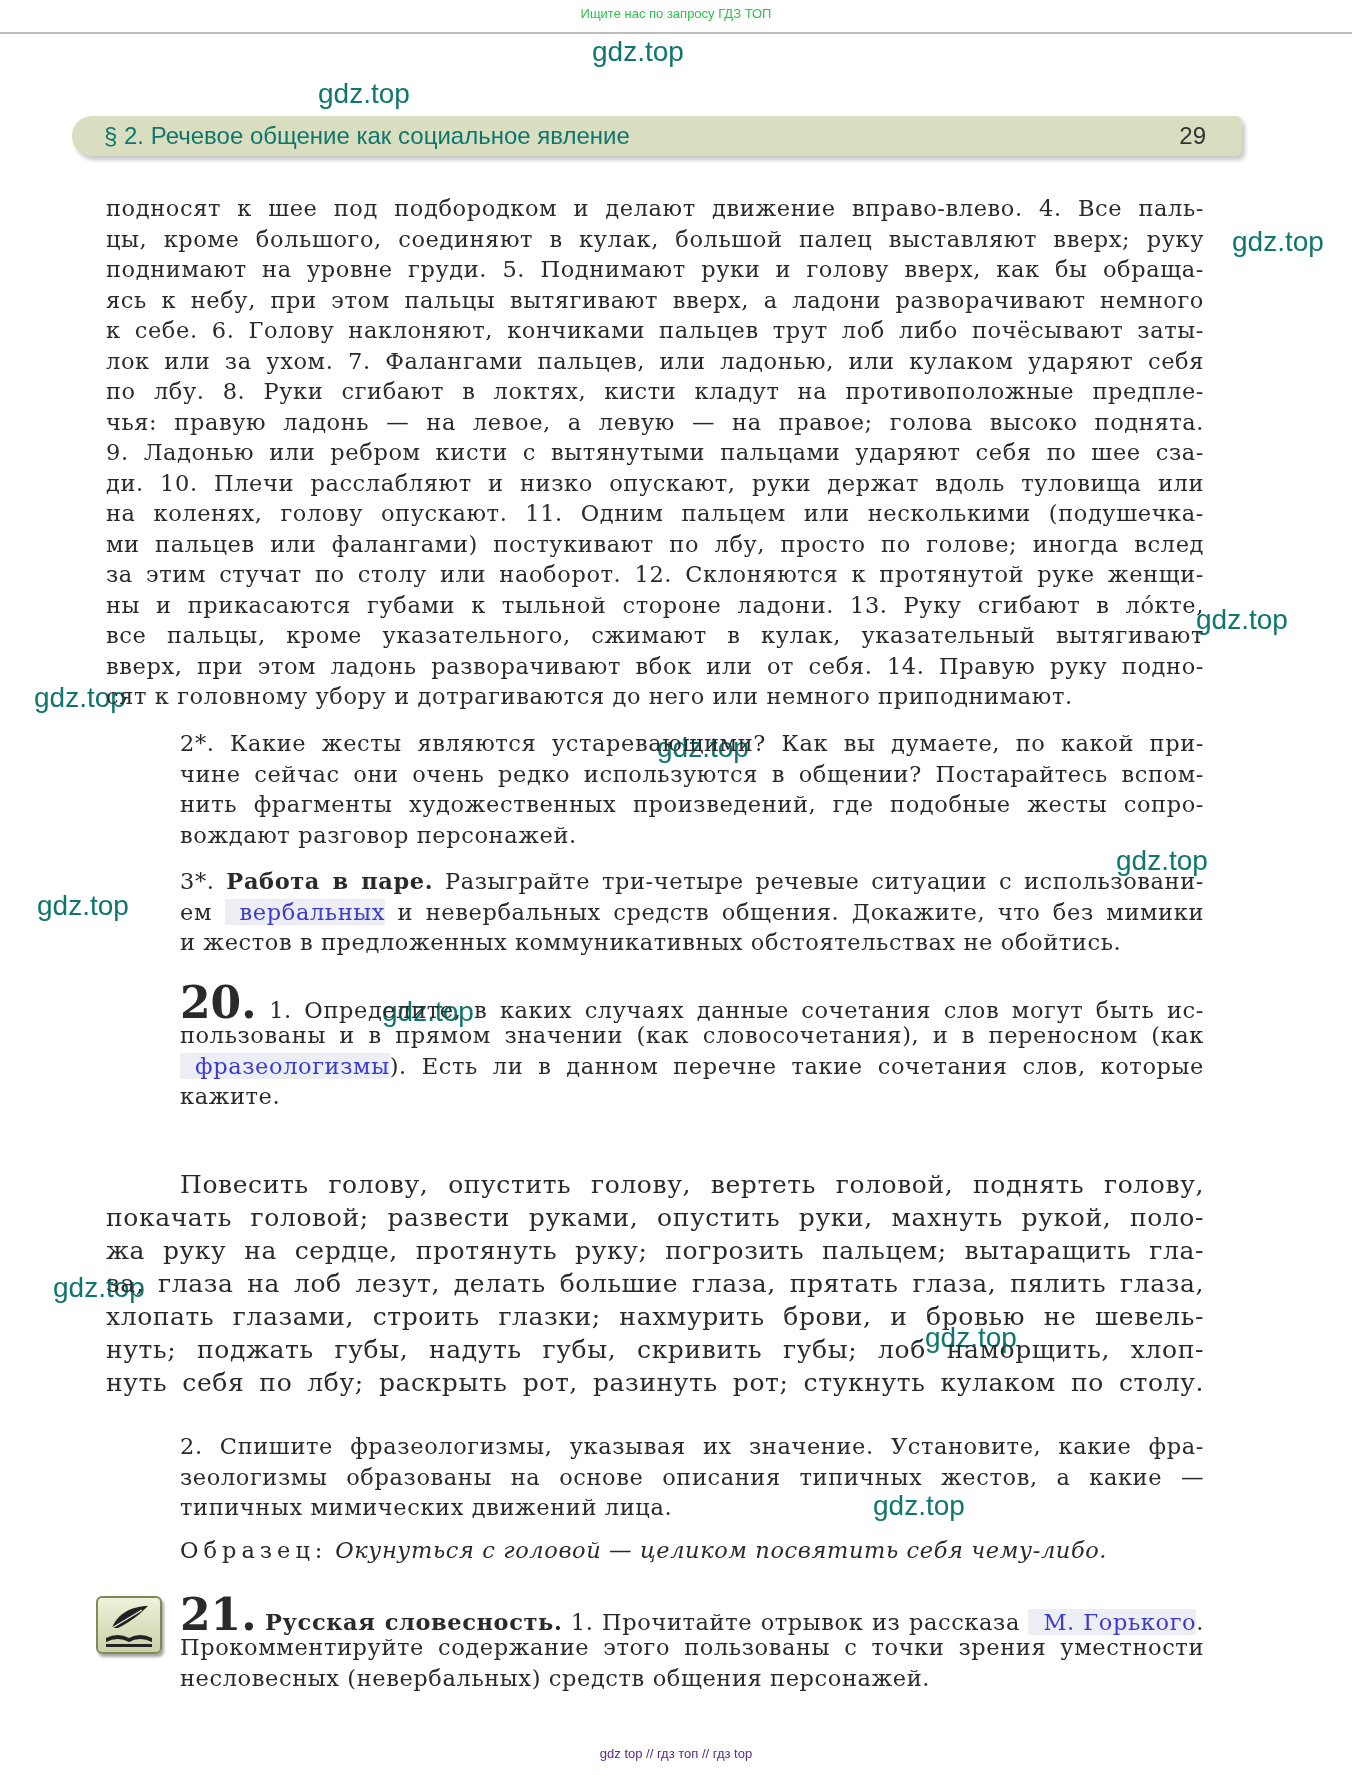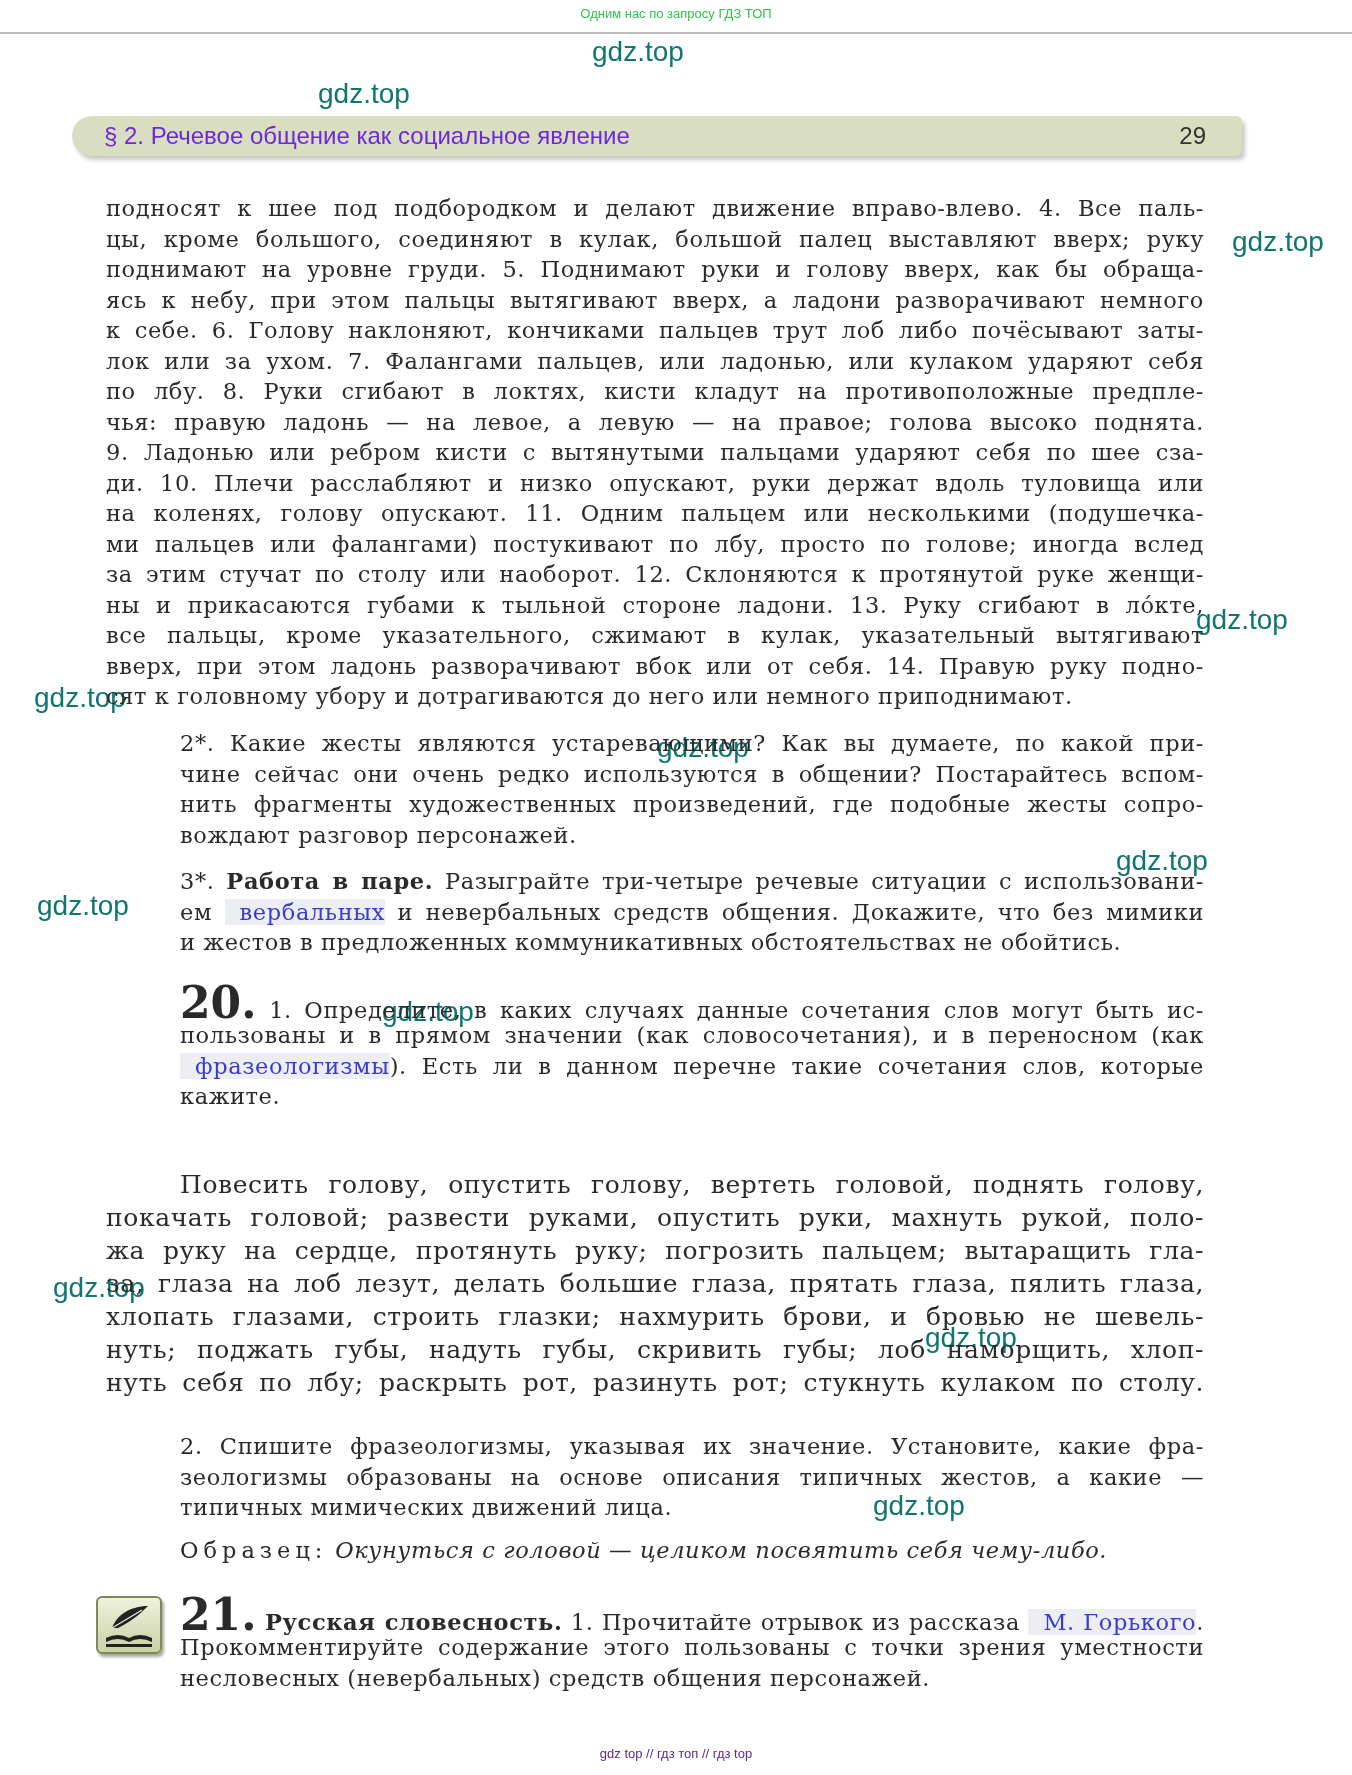--- a/index.html
+++ b/index.html
@@ -6,21 +6,21 @@
   body { width:1352px; height:1775px; position:relative; overflow:hidden;
          font-family:"DejaVu Serif", serif; color:#2a2a2a; }
   .top-note { position:absolute; top:6px; left:0; width:1352px; text-align:center;
               font-family:"Liberation Sans", sans-serif; font-size:13px; color:#2ec24a; }
   .top-rule { position:absolute; top:32px; left:0; width:1352px; height:2px; background:#bdbdbd; }
   .wm { position:absolute; font-family:"Liberation Sans", sans-serif; font-size:28px; color:#0f766e; white-space:nowrap; }
   .header-bar { position:absolute; left:72px; top:116px; width:1170px; height:40px;
                 background:#d9dec0; border-radius:20px 6px 6px 20px;
                 box-shadow:3px 4px 4px rgba(0,0,0,0.22); }
   .header-title { position:absolute; left:32px; top:6px; font-family:"Liberation Sans", sans-serif;
-                  font-size:24px; color:#6d28d9; white-space:nowrap;text-align:center; }
+                  font-size:24px; color:#0f766e; white-space:nowrap;text-align:center; }
   .page-num { position:absolute; right:36px; top:6px; font-family:"Liberation Sans", sans-serif;
               font-size:24px; color:#333; }
   .para { position:absolute; font-size:22.5px; letter-spacing:0.6px; white-space:nowrap; }
   .para .ln { display:block; height:30.5px; line-height:30.5px; text-align:justify; text-align-last:justify; }
   .para .ln.last { text-align-last:left; }
   .p-main { left:106px; top:193px; width:1098px; }
   .p-q { left:180px; top:728px; width:1024px; }
   .p-q3 { left:180px; top:866px; width:1024px; }
   .p-20 { left:180px; top:986px; width:1024px; }
   .p-list { left:106px; top:1168px; width:1098px; font-size:25px; }
@@ -35,21 +35,21 @@
   .link { color:#3a3ad0; background:#eceef4;padding-left:15px; }
   .icon-book { position:absolute; left:96px; top:1596px; width:62px; height:54px;
                background:linear-gradient(#eef2dc,#c9d1a6); border:2px solid #7d8a55; border-radius:6px;
                box-shadow:2px 3px 3px rgba(0,0,0,0.35); }
   .footer { position:absolute; top:1746px; left:0; width:1352px; text-align:center;
             font-family:"Liberation Sans", sans-serif; font-size:13px; color:#5a2a8a; }
 </style>
 </head>
 <body>
 
-<div class="top-note">Одним нас по запросу ГДЗ ТОП</div>
+<div class="top-note">Ищите нас по запросу ГДЗ ТОП</div>
 <div class="top-rule"></div>
 
 <div class="wm" style="left:592px;top:36px;">gdz.top</div>
 <div class="wm" style="left:318px;top:78px;">gdz.top</div>
 <div class="wm" style="left:1232px;top:226px;">gdz.top</div>
 <div class="wm" style="left:1196px;top:604px;">gdz.top</div>
 <div class="wm" style="left:34px;top:682px;">gdz.top</div>
 <div class="wm" style="left:657px;top:732px;">gdz.top</div>
 <div class="wm" style="left:1116px;top:845px;">gdz.top</div>
 <div class="wm" style="left:37px;top:890px;">gdz.top</div>

